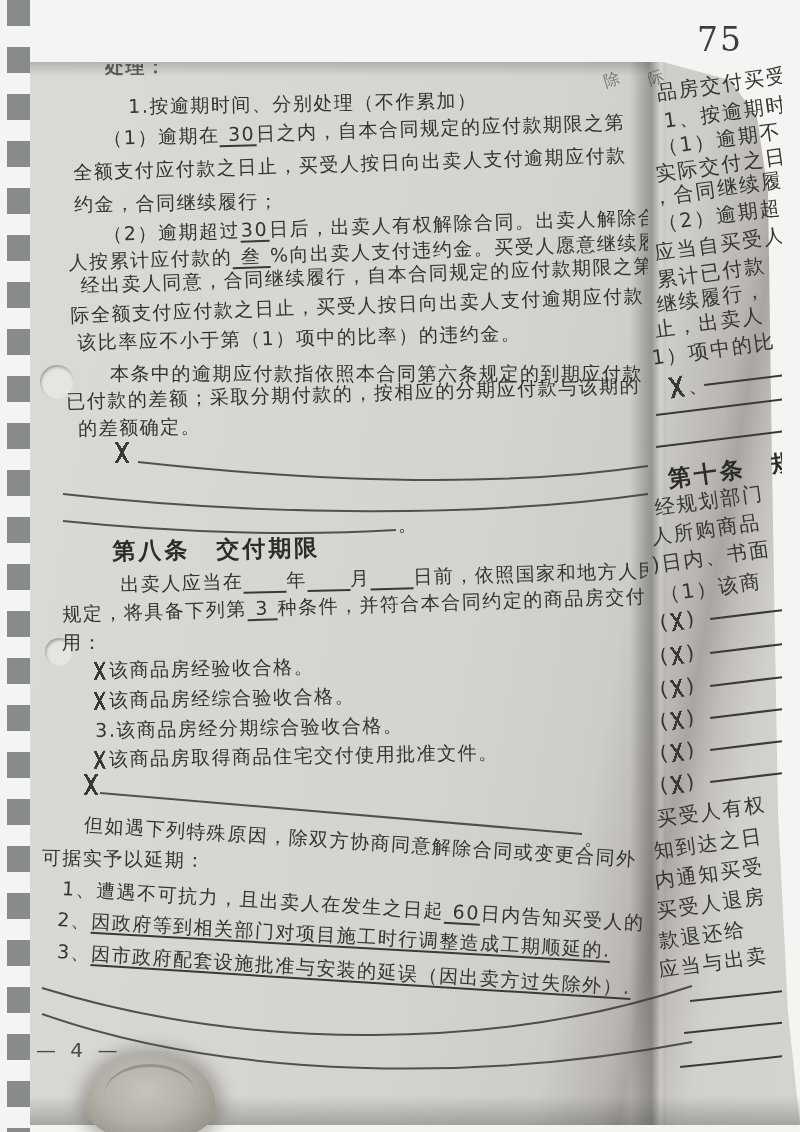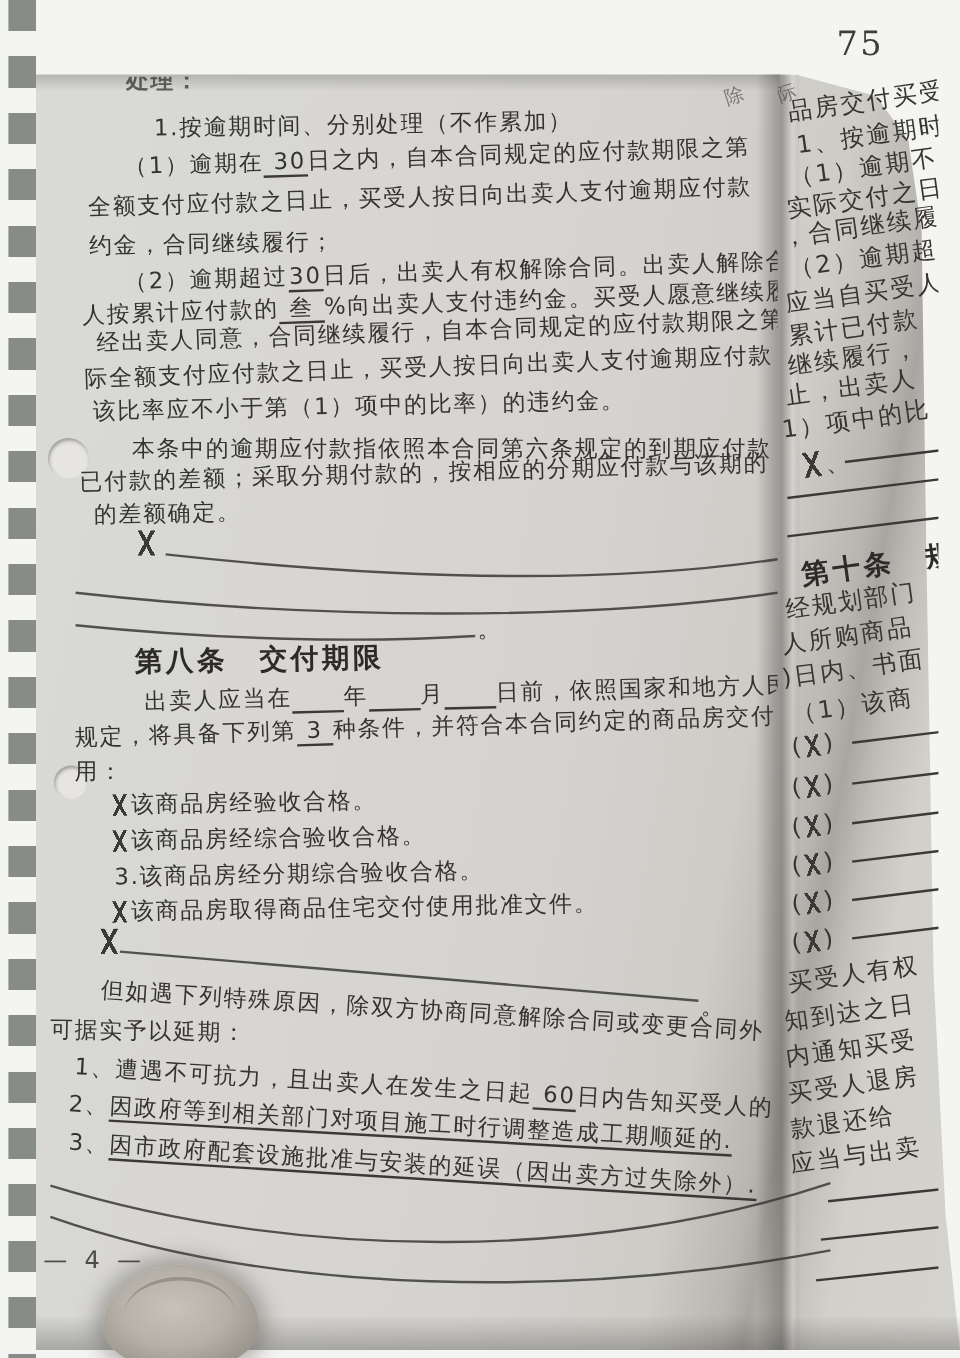--- a/index.html
+++ b/index.html
@@ -40,21 +40,21 @@
     background:linear-gradient(62deg,rgba(0,0,0,0) 44%,#3a3936 44%,#3a3936 56%,rgba(0,0,0,0) 56%),
                linear-gradient(-62deg,rgba(0,0,0,0) 44%,#3a3936 44%,#3a3936 56%,rgba(0,0,0,0) 56%);}
   .xm.big{width:18px;height:21px;}
   .rrule{position:absolute;height:2px;background:#3a3936;transform:rotate(-7deg);
       transform-origin:left top;}
   .clip-top{height:13px;overflow:hidden;font-weight:bold;}
   .clip-top span{display:block;margin-top:-10px;opacity:.75;}
   .frag{position:absolute;font-size:16px;color:#4a4945;opacity:.65;transform:rotate(-18deg);}
   
   .pageno{position:absolute;left:697px;top:20px;font-family:"DejaVu Serif",serif;
-      font-size:28px;color:#3d3d3a;letter-spacing:2px;}
+      font-size:33px;color:#3d3d3a;letter-spacing:2px;}
   .footer{position:absolute;left:36px;top:1038px;font-size:20px;letter-spacing:4px;color:#4c4b48;}
   .thumb{position:absolute;left:86px;top:1054px;width:130px;height:86px;
     border-radius:50% 50% 42% 42%/62% 62% 40% 40%;
     background:radial-gradient(ellipse at 45% 42%,#c7c2ba 0%,#b5b0a8 45%,#9d988f 75%,#8d8880 100%);
     box-shadow:0 0 16px 7px rgba(88,86,80,.40);}
   .thumb-nail{position:absolute;left:18px;top:10px;width:92px;height:62px;border-radius:50%;
     border-top:3px solid #8f8a82;opacity:.8;}
   svg.overlay{position:absolute;left:0;top:0;pointer-events:none;}
 </style>
 </head>

